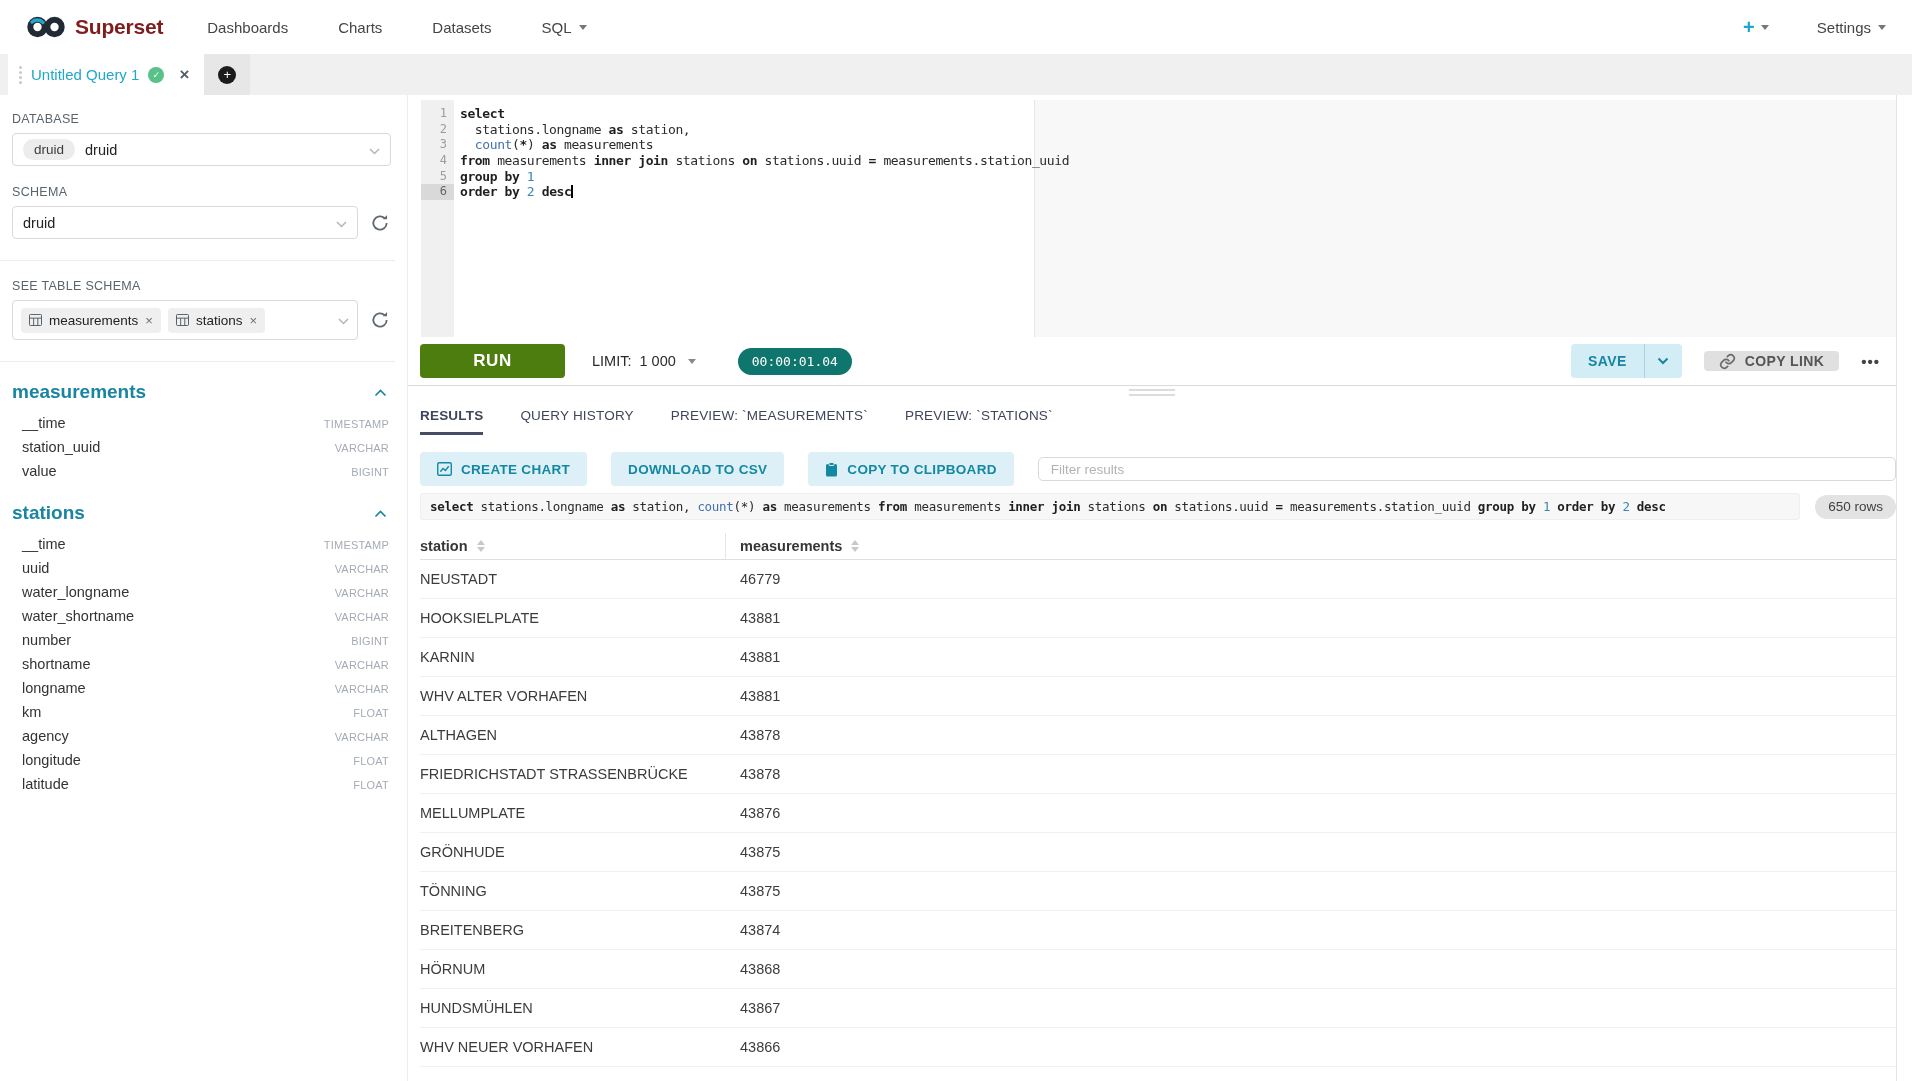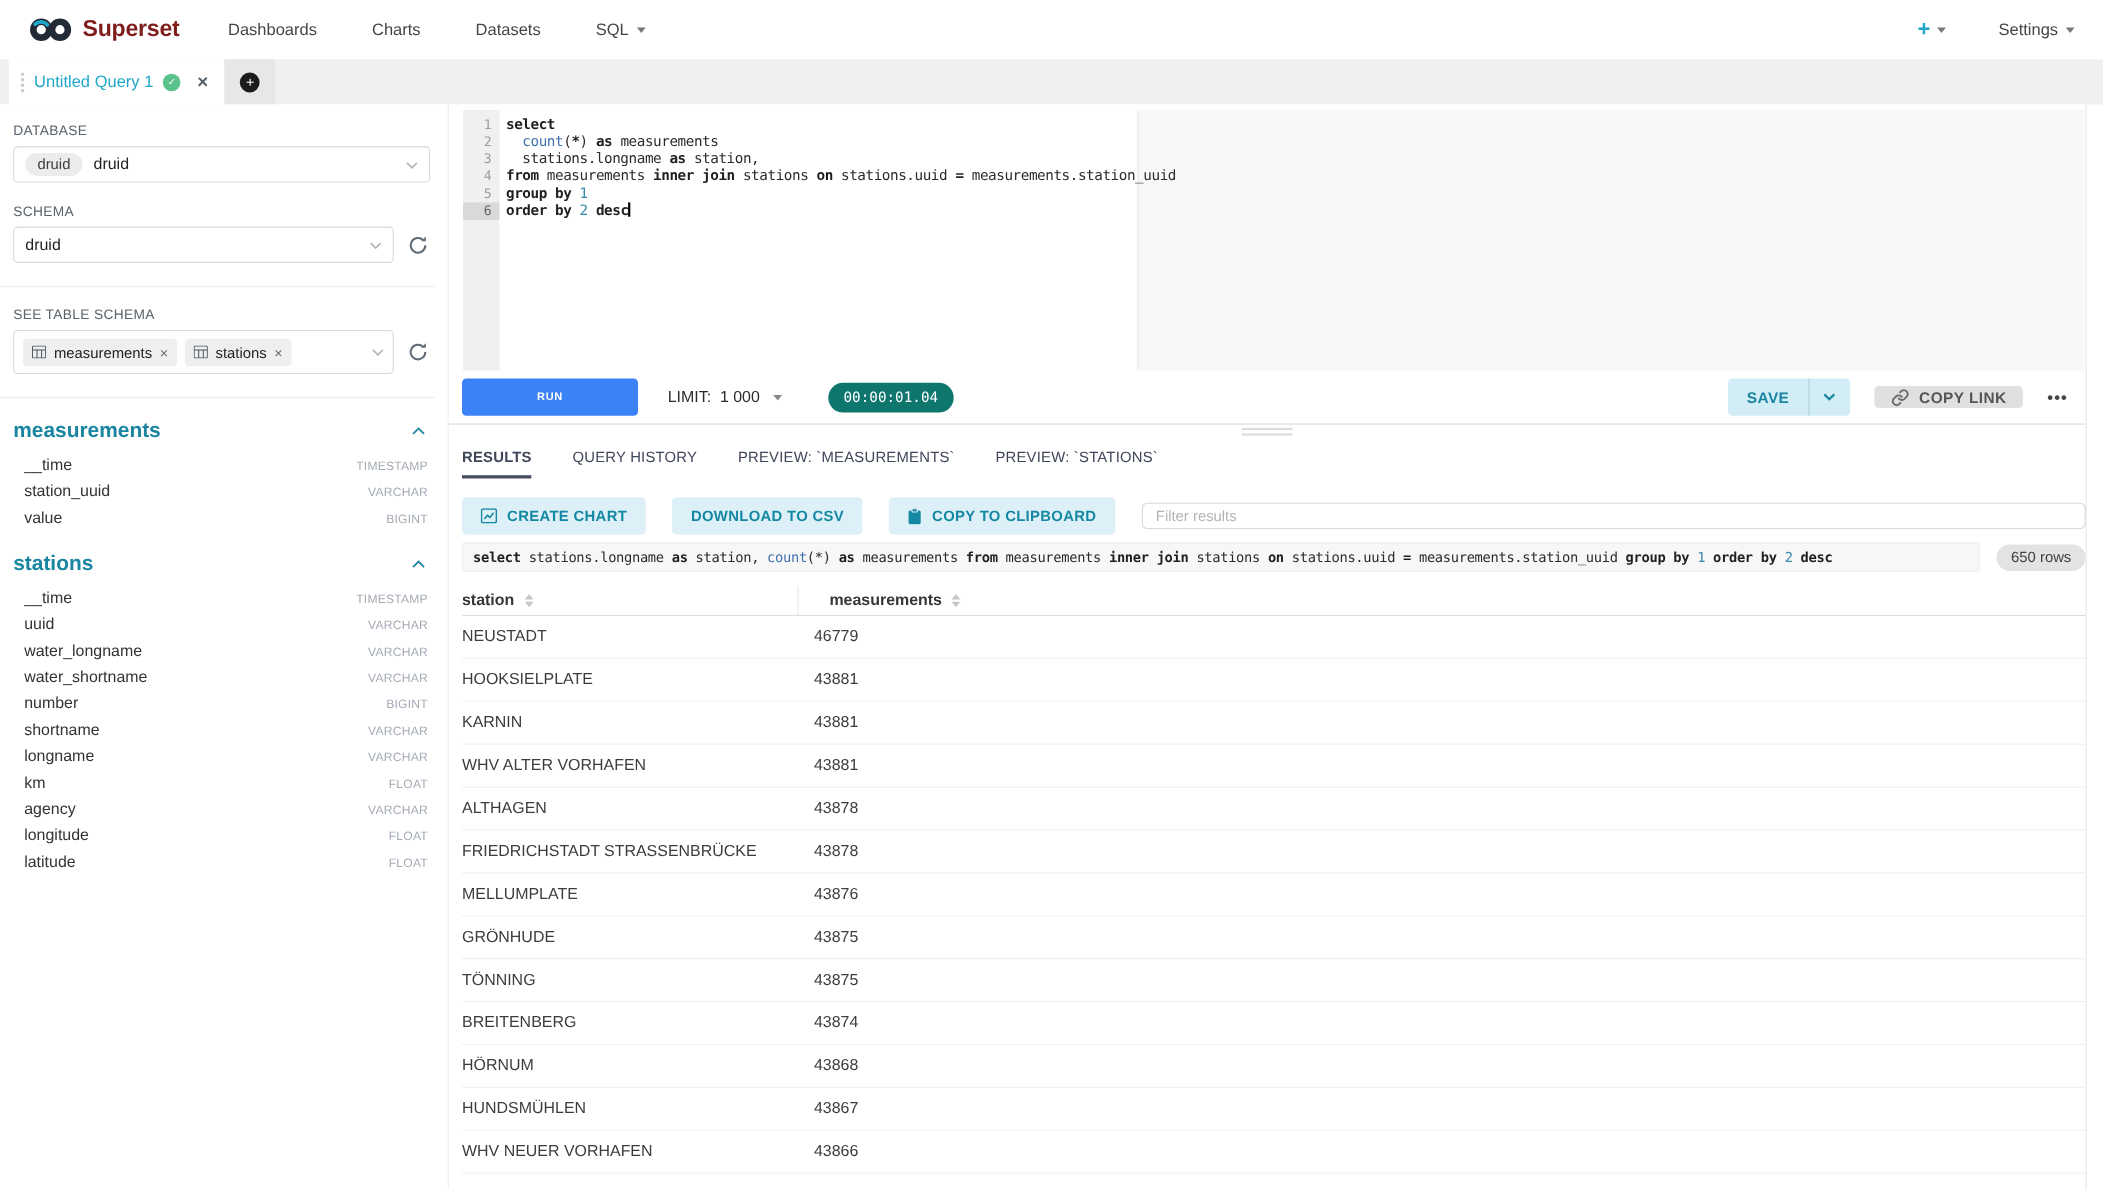--- a/index.html
+++ b/index.html
@@ -62,21 +62,21 @@
   .editor-code { position:absolute; left:52px; top:0; right:0; bottom:0; padding-top:6px; z-index:1; cursor:text; }
   .code-line { height:15.7px; line-height:15.7px; font-size:13px; letter-spacing:-0.4px; white-space:pre; color:#2b2b2b; }
   .tok-k { font-weight:bold; color:#1f1f1f; }
   .tok-f { color:#4271ae; }
   .tok-n { color:#3a87ad; }
   .tok-p { color:#2b2b2b; }
   .cursor-bar { display:inline-block; width:2px; height:13px; background:#000; vertical-align:-2px; }
 
   
   .toolbar { height:48px; display:flex; align-items:center; padding:0 16px 0 12px; }
-  .run-btn { width:160px; height:34px; background:#3b82f6; border:none; border-radius:4px; color:#fff; font-weight:bold; font-size:10px; letter-spacing:.6px; cursor:pointer; font-family:inherit; }
+  .run-btn { width:145px; height:34px; background:#4d7c0f; border:none; border-radius:4px; color:#fff; font-weight:bold; font-size:17px; letter-spacing:.6px; cursor:pointer; font-family:inherit; }
   .limit-wrap { display:flex; align-items:center; margin-left:27px; gap:8px; cursor:pointer; }
   .limit-label { font-size:14.5px; color:#2b2b2b; }
   .limit-value { font-size:14.5px; color:#2b2b2b; }
   .limit-wrap .caret { border-top-color:#888; margin-left:4px; }
   .timer-pill { margin-left:42px; background:#0f766e; border-radius:16px; height:27px; display:flex; align-items:center; padding:0 14px; color:#fff; font-family:"DejaVu Sans Mono",monospace; font-size:13px; }
   .toolbar-right { margin-left:auto; display:flex; align-items:center; gap:22px; }
   .save-split { display:flex; height:34px; background:#d2edf5; border-radius:4px; overflow:hidden; cursor:pointer; }
   .save-main { padding:0 17px; display:flex; align-items:center; color:#1985a0; font-weight:bold; font-size:14px; letter-spacing:.4px; border-right:1px solid #aed3de; }
   .save-caret { width:37px; display:flex; align-items:center; justify-content:center; }
   .copylink-btn { height:20px; background:#e0e0e0; border:none; border-radius:4px; display:flex; align-items:center; gap:9px; padding:0 15px; color:#555; font-weight:bold; font-size:14px; letter-spacing:.4px; cursor:pointer; font-family:inherit; }
@@ -94,21 +94,21 @@
   .actions-row { display:flex; align-items:center; gap:24px; margin-top:17px; padding-right:0; }
   .action-btn { height:34px; background:#def0f7; border:none; border-radius:4px; display:flex; align-items:center; gap:9px; padding:0 17px; color:#1488a3; font-weight:bold; font-size:13.5px; letter-spacing:.3px; cursor:pointer; font-family:inherit; }
   .filter-input { flex:1; height:24px; border:1px solid #d9d9d9; border-radius:5px; padding:0 12px; font-size:13.5px; color:#333; font-family:inherit; outline:none; }
   .filter-input::placeholder { color:#b3b3b3; }
   .querybar-row { display:flex; align-items:center; margin-top:7px; gap:15px; }
   .querybar { flex:0 1 1392px; height:27px; background:#f7f7f7; border:1px solid #efefef; border-radius:3px; display:flex; align-items:center; padding:0 9px; overflow:hidden; white-space:pre; font-family:"DejaVu Sans Mono",monospace; font-size:12.5px; letter-spacing:-0.3px; }
   .rows-badge { margin-left:auto; background:#e3e3e3; border-radius:12px; height:24px; display:flex; align-items:center; padding:0 13px; font-size:13.5px; color:#3f3f3f; white-space:nowrap; }
 
   
   .rtable { margin-top:13px; }
-  .rt-header { display:flex; height:27px; align-items:center; border-bottom:1px solid #dfdfdf;gap:14px; }
+  .rt-header { display:flex; height:27px; align-items:center; border-bottom:1px solid #dfdfdf; }
   .rt-h1 { width:306px; border-right:1px solid #e6e6e6; align-self:stretch; display:flex; align-items:center; }
   .rt-h2 { padding-left:14px; display:flex; align-items:center; }
   .rt-htext { font-size:14.5px; font-weight:bold; color:#363636; }
   .sort-stack { display:flex; flex-direction:column; gap:2px; margin-left:9px; cursor:pointer; }
   .sort-stack i { width:0; height:0; border-left:4px solid transparent; border-right:4px solid transparent; display:block; }
   .sort-up { border-bottom:5px solid #c8c8c8; }
   .sort-down { border-top:5px solid #c8c8c8; }
   .rt-row { display:flex; height:39px; align-items:center; border-bottom:1px solid #f0f0f0; }
   .rt-c1 { width:306px; font-size:14.5px; color:#3c3c3c; }
   .rt-c2 { padding-left:14px; font-size:14.5px; color:#3c3c3c; }
@@ -339,22 +339,22 @@
       <div class="editor-gutter" id="editor-gutter">
           <div class="gut">1</div>
           <div class="gut">2</div>
           <div class="gut">3</div>
           <div class="gut">4</div>
           <div class="gut">5</div>
           <div class="gut active">6</div>
         </div>
       <div class="editor-code" id="editor-code">
           <div class="code-line"><span class="tok-k">select</span></div>
+          <div class="code-line"><span class="tok-p">  stations.longname </span><span class="tok-k">as</span><span class="tok-p"> station,</span></div>
           <div class="code-line"><span class="tok-p">  </span><span class="tok-f">count</span><span class="tok-p">(</span><span class="tok-k">*</span><span class="tok-p">) </span><span class="tok-k">as</span><span class="tok-p"> measurements</span></div>
-          <div class="code-line"><span class="tok-p">  stations.longname </span><span class="tok-k">as</span><span class="tok-p"> station,</span></div>
           <div class="code-line"><span class="tok-k">from</span><span class="tok-p"> measurements </span><span class="tok-k">inner join</span><span class="tok-p"> stations </span><span class="tok-k">on</span><span class="tok-p"> stations.uuid </span><span class="tok-k">=</span><span class="tok-p"> measurements.station_uuid</span></div>
           <div class="code-line"><span class="tok-k">group by</span><span class="tok-p"> </span><span class="tok-n">1</span></div>
           <div class="code-line"><span class="tok-k">order by</span><span class="tok-p"> </span><span class="tok-n">2</span><span class="tok-p"> </span><span class="tok-k">desc</span><span class="cursor-bar"></span></div>
         </div>
     </div>
 
     <div class="toolbar">
       <button class="run-btn">RUN</button>
       <div class="limit-wrap">
         <span class="limit-label">LIMIT:</span>

